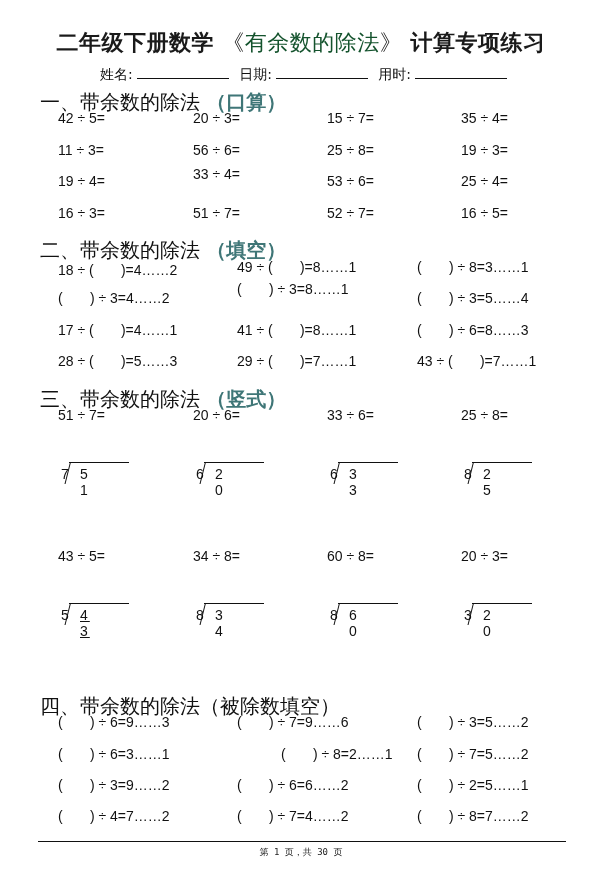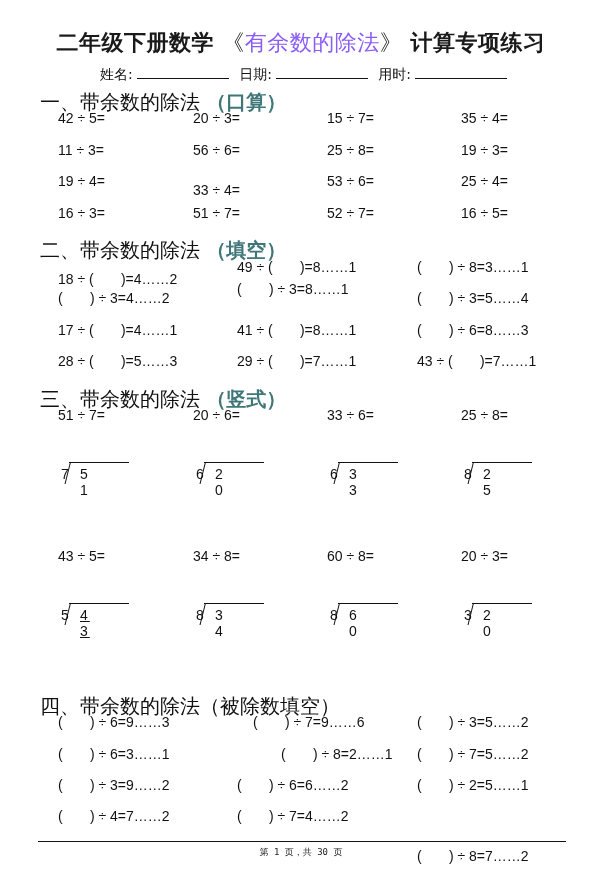--- a/index.html
+++ b/index.html
@@ -1,21 +1,21 @@
 <!DOCTYPE html>
 <html><head>
 <meta charset="utf-8">
 <style>
   html, body { margin: 0; padding: 0; background: #ffffff; }
   body { width: 602px; height: 882px; position: relative; overflow: hidden;
          font-family: "Liberation Sans", "DejaVu Sans", sans-serif; color: #111; }
   .title { position: absolute; top: 28px; left: 0; width: 602px; text-align: center;
            font-size: 22px; font-weight: bold; color: #1a1a1a; letter-spacing: 0.5px;
            font-family: "DejaVu Sans", sans-serif; }
-  .title .hl { color: #8b5cf6; font-weight: normal; }
+  .title .hl { color: #14532d; font-weight: normal; }
   .title .br { font-weight: normal; }
   .info { position: absolute; top: 66px; left: 100px; font-size: 14px; white-space: nowrap;
           font-family: "DejaVu Sans", sans-serif; }
   .info .blank { display: inline-block; width: 92px; border-bottom: 1px solid #111;
                  height: 12px; margin: 0 6px 0 4px; vertical-align: baseline; }
   .sec { position: absolute; left: 40px; font-size: 20px; font-family: "DejaVu Sans", sans-serif; }
   .sec .tag { color: #3f7677; font-weight: bold; }
   .item { position: absolute; font-size: 14px; white-space: pre; }
   .ld { position: absolute; font-size: 14px; }
   .ld .divisor { position: absolute; left: 0; top: 0; }
@@ -43,32 +43,32 @@
 <div id="oral">
     <div class="item" style="left: 58px; top: 110px;">42 ÷ 5=</div>
     <div class="item" style="left: 193px; top: 110px;">20 ÷ 3=</div>
     <div class="item" style="left: 327px; top: 110px;">15 ÷ 7=</div>
     <div class="item" style="left: 461px; top: 110px;">35 ÷ 4=</div>
     <div class="item" style="left: 58px; top: 142px;">11 ÷ 3=</div>
     <div class="item" style="left: 193px; top: 142px;">56 ÷ 6=</div>
     <div class="item" style="left: 327px; top: 142px;">25 ÷ 8=</div>
     <div class="item" style="left: 461px; top: 142px;">19 ÷ 3=</div>
     <div class="item" style="left: 58px; top: 173px;">19 ÷ 4=</div>
-    <div class="item" style="left: 193px; top: 182px; text-align: right;">33 ÷ 4=</div>
+    <div class="item" style="left: 193px; top: 166px; text-align: right;">33 ÷ 4=</div>
     <div class="item" style="left: 327px; top: 173px;">53 ÷ 6=</div>
     <div class="item" style="left: 461px; top: 173px;">25 ÷ 4=</div>
     <div class="item" style="left: 58px; top: 205px;">16 ÷ 3=</div>
     <div class="item" style="left: 193px; top: 205px;">51 ÷ 7=</div>
     <div class="item" style="left: 327px; top: 205px;">52 ÷ 7=</div>
     <div class="item" style="left: 461px; top: 205px;">16 ÷ 5=</div>
   </div>
 
 <div class="sec" style="top:237px"><span>二、带余数的除法</span> <span class="tag">（填空）</span></div>
 <div id="fill">
-    <div class="item" style="left: 58px; top: 271px;">18 ÷ (       )=4……2</div>
+    <div class="item" style="left: 58px; top: 262px;">18 ÷ (       )=4……2</div>
     <div class="item" style="left: 237px; top: 259px;">49 ÷ (       )=8……1</div>
     <div class="item" style="left: 417px; top: 259px;">(       ) ÷ 8=3……1</div>
     <div class="item" style="left: 58px; top: 290px;">(       ) ÷ 3=4……2</div>
     <div class="item" style="left: 237px; top: 281px;">(       ) ÷ 3=8……1</div>
     <div class="item" style="left: 417px; top: 290px;">(       ) ÷ 3=5……4</div>
     <div class="item" style="left: 58px; top: 322px;">17 ÷ (       )=4……1</div>
     <div class="item" style="left: 237px; top: 322px;">41 ÷ (       )=8……1</div>
     <div class="item" style="left: 417px; top: 322px;">(       ) ÷ 6=8……3</div>
     <div class="item" style="left: 58px; top: 353px;">28 ÷ (       )=5……3</div>
     <div class="item" style="left: 237px; top: 353px;">29 ÷ (       )=7……1</div>
@@ -123,27 +123,27 @@
     <div class="ld" style="left: 464px; top: 607px;">
       <span class="divisor">3</span>
       <span class="bracket"></span>
       <span class="dividend" style="letter-spacing: 2px;">2 0</span>
     </div>
   </div>
 
 <div class="sec" style="top:693px"><span>四、带余数的除法（被除数填空）</span></div>
 <div id="dividend">
     <div class="item" style="left: 58px; top: 714px;">(       ) ÷ 6=9……3</div>
-    <div class="item" style="left: 237px; top: 714px; margin-left: 16px;">(       ) ÷ 7=9……6</div>
+    <div class="item" style="left: 237px; top: 714px;">(       ) ÷ 7=9……6</div>
     <div class="item" style="left: 417px; top: 714px;">(       ) ÷ 3=5……2</div>
     <div class="item" style="left: 58px; top: 746px;">(       ) ÷ 6=3……1</div>
     <div class="item" style="left: 237px; top: 746px; margin-left: 44px;">(       ) ÷ 8=2……1</div>
     <div class="item" style="left: 417px; top: 746px;">(       ) ÷ 7=5……2</div>
     <div class="item" style="left: 58px; top: 777px;">(       ) ÷ 3=9……2</div>
     <div class="item" style="left: 237px; top: 777px;">(       ) ÷ 6=6……2</div>
     <div class="item" style="left: 417px; top: 777px;">(       ) ÷ 2=5……1</div>
     <div class="item" style="left: 58px; top: 808px;">(       ) ÷ 4=7……2</div>
     <div class="item" style="left: 237px; top: 808px;">(       ) ÷ 7=4……2</div>
-    <div class="item" style="left: 417px; top: 848px;">(       ) ÷ 8=7……2</div>
+    <div class="item" style="left: 417px; top: 808px;">(       ) ÷ 8=7……2</div>
   </div>
 
 <div class="footer-line"></div>
 <div class="footer">第 1 页，共 30 页</div>
 
 </body></html>

